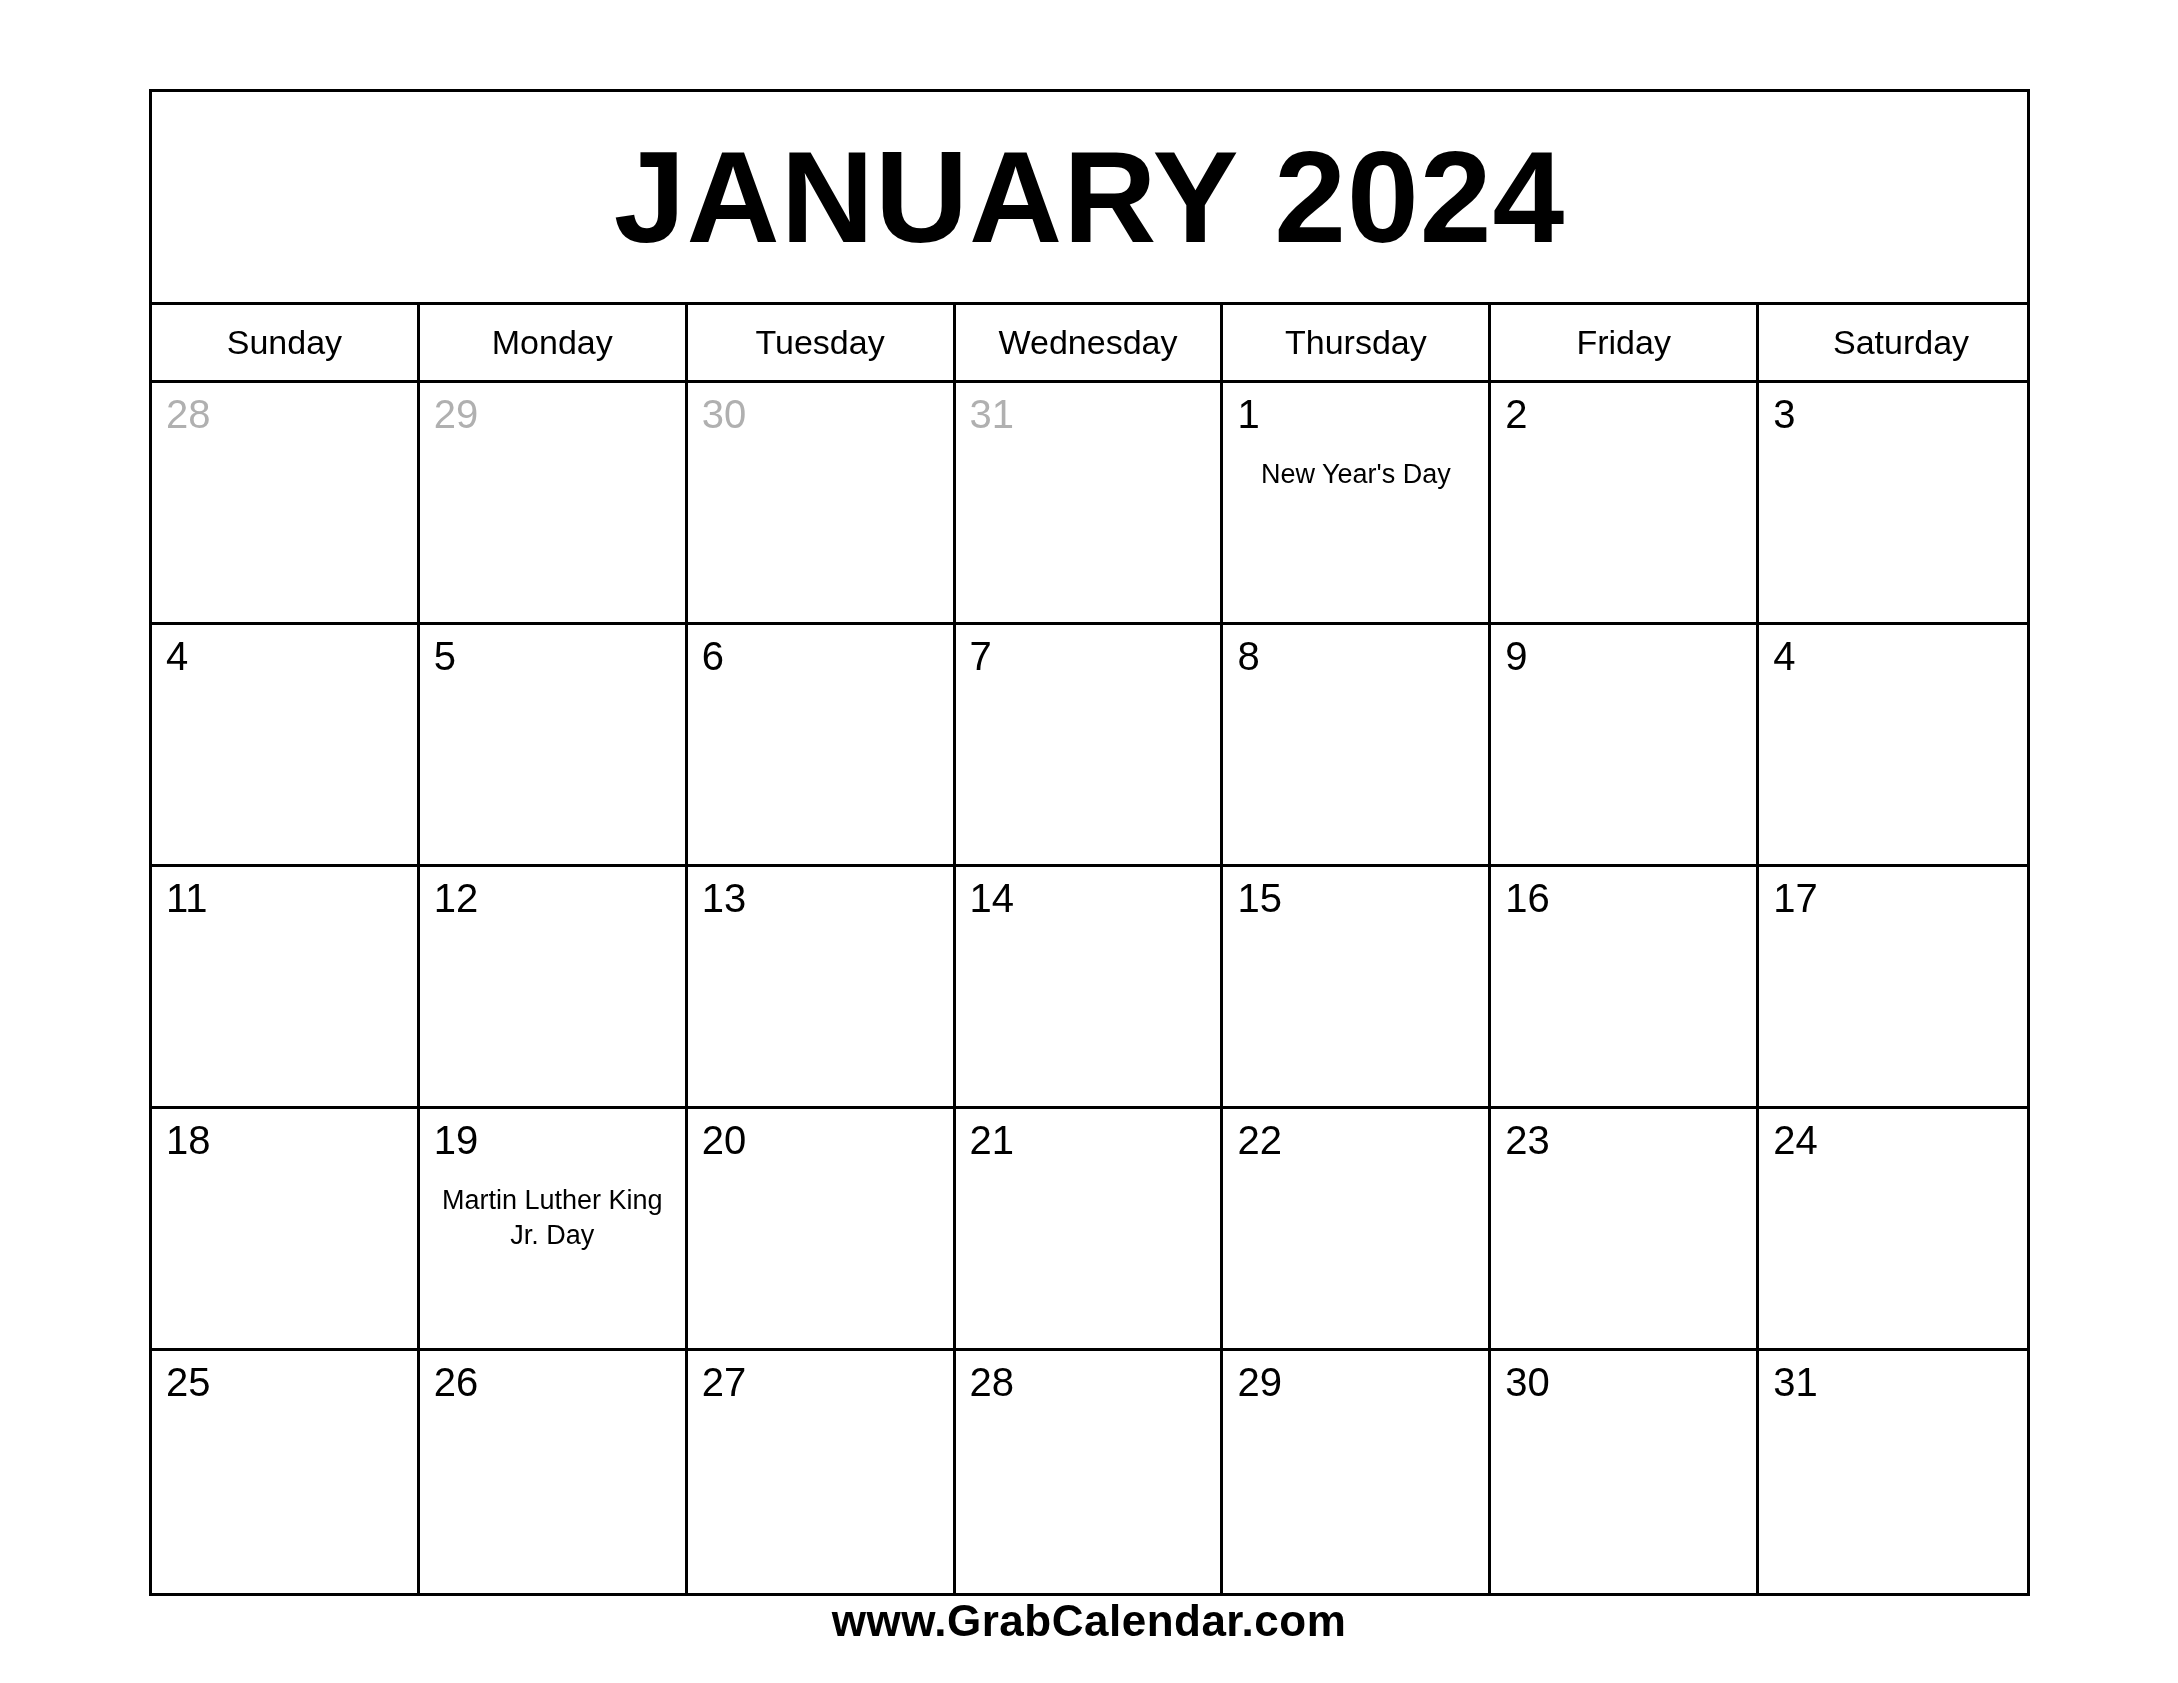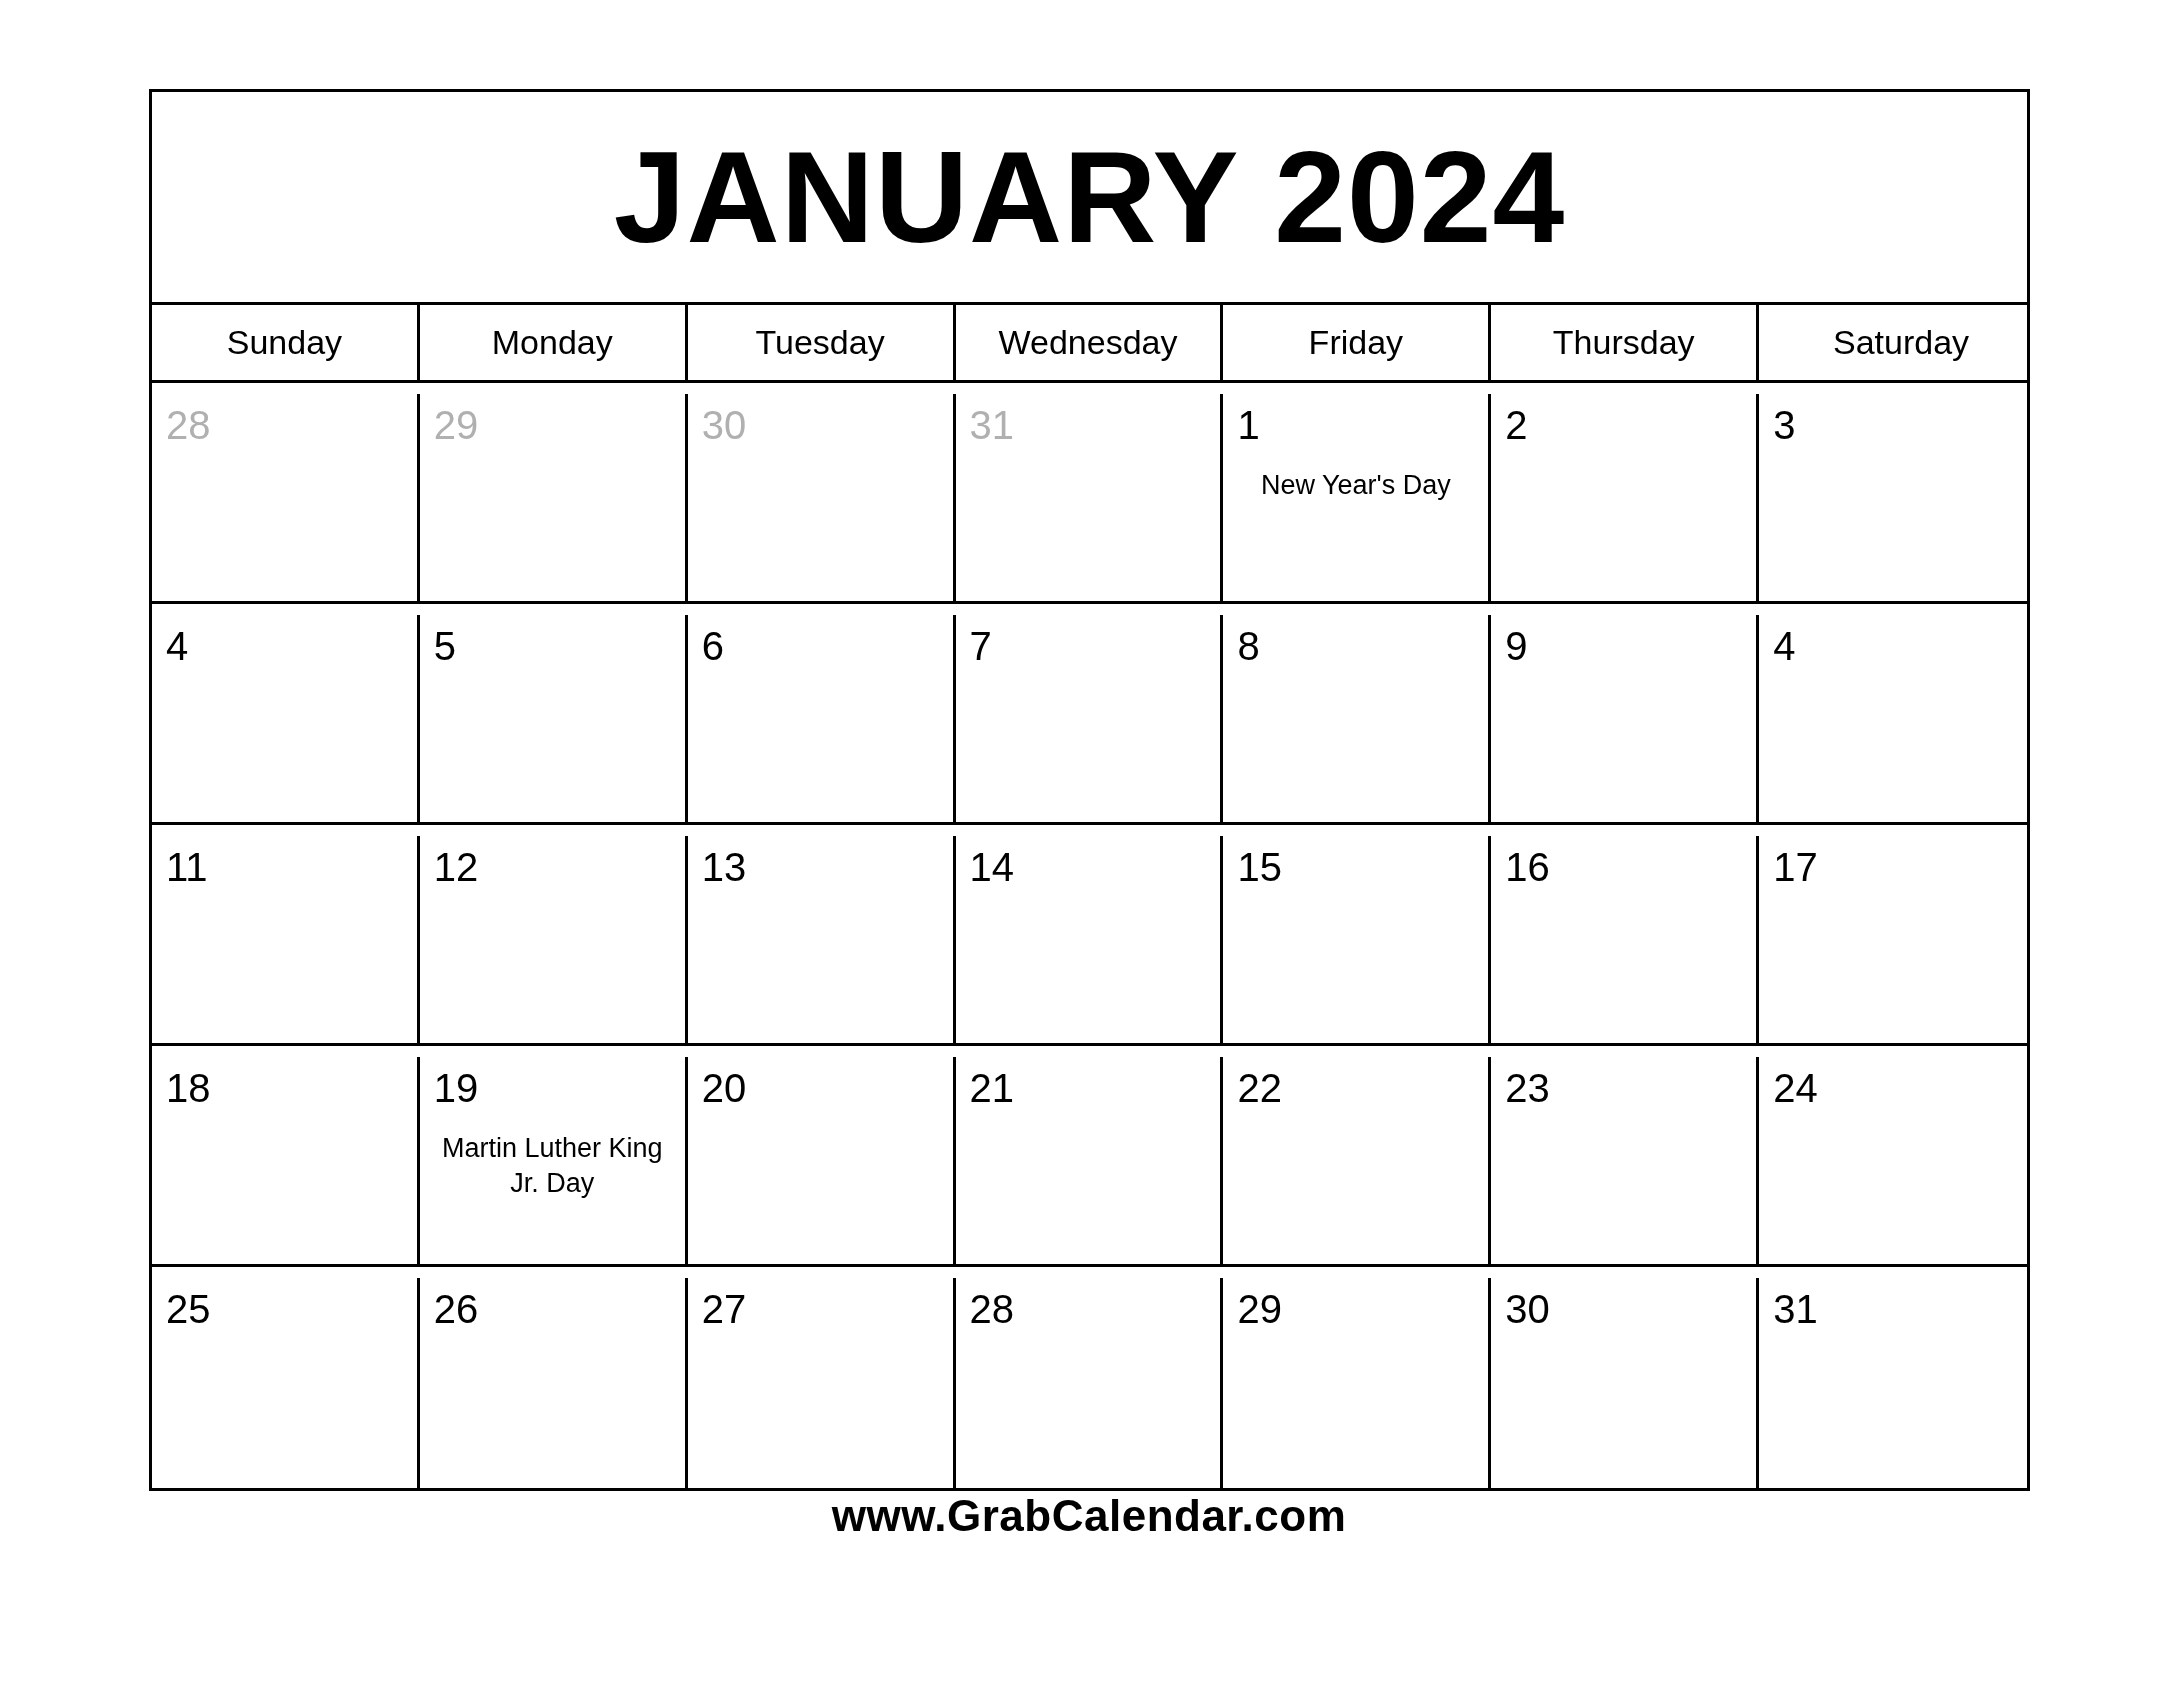--- a/index.html
+++ b/index.html
@@ -69,24 +69,23 @@
   .weekday:last-child { border-right: none; padding-left: 16px; }
 
   
   .weeks {
     display: flex;
     flex-direction: column;
   }
   .week {
     display: grid;
     grid-template-columns: repeat(7, 1fr);
-    height: 210px;
+    height: 242px;
     border-bottom: 3px solid #000000;
     box-sizing: border-box;
-    margin-top: 11px;
   }
   .week:last-child { border-bottom: none; border-radius: 32px; }
 
   .day {
     position: relative;
     border-right: 3px solid #000000;
     box-sizing: border-box;
     padding: 10px 14px 0 14px;
     overflow: hidden;
   }
@@ -124,22 +123,22 @@
 
     <div class="title-row">
       <div class="title">JANUARY 2024</div>
     </div>
 
     <div class="weekdays">
       <div class="weekday">Sunday</div>
       <div class="weekday">Monday</div>
       <div class="weekday">Tuesday</div>
       <div class="weekday">Wednesday</div>
+      <div class="weekday">Thursday</div>
       <div class="weekday">Friday</div>
-      <div class="weekday">Thursday</div>
       <div class="weekday">Saturday</div>
     </div>
 
     <div class="weeks">
 
       <div class="week">
         <div class="day muted">
           <div class="day-number">28</div>
           <div class="event"></div>
         </div>

